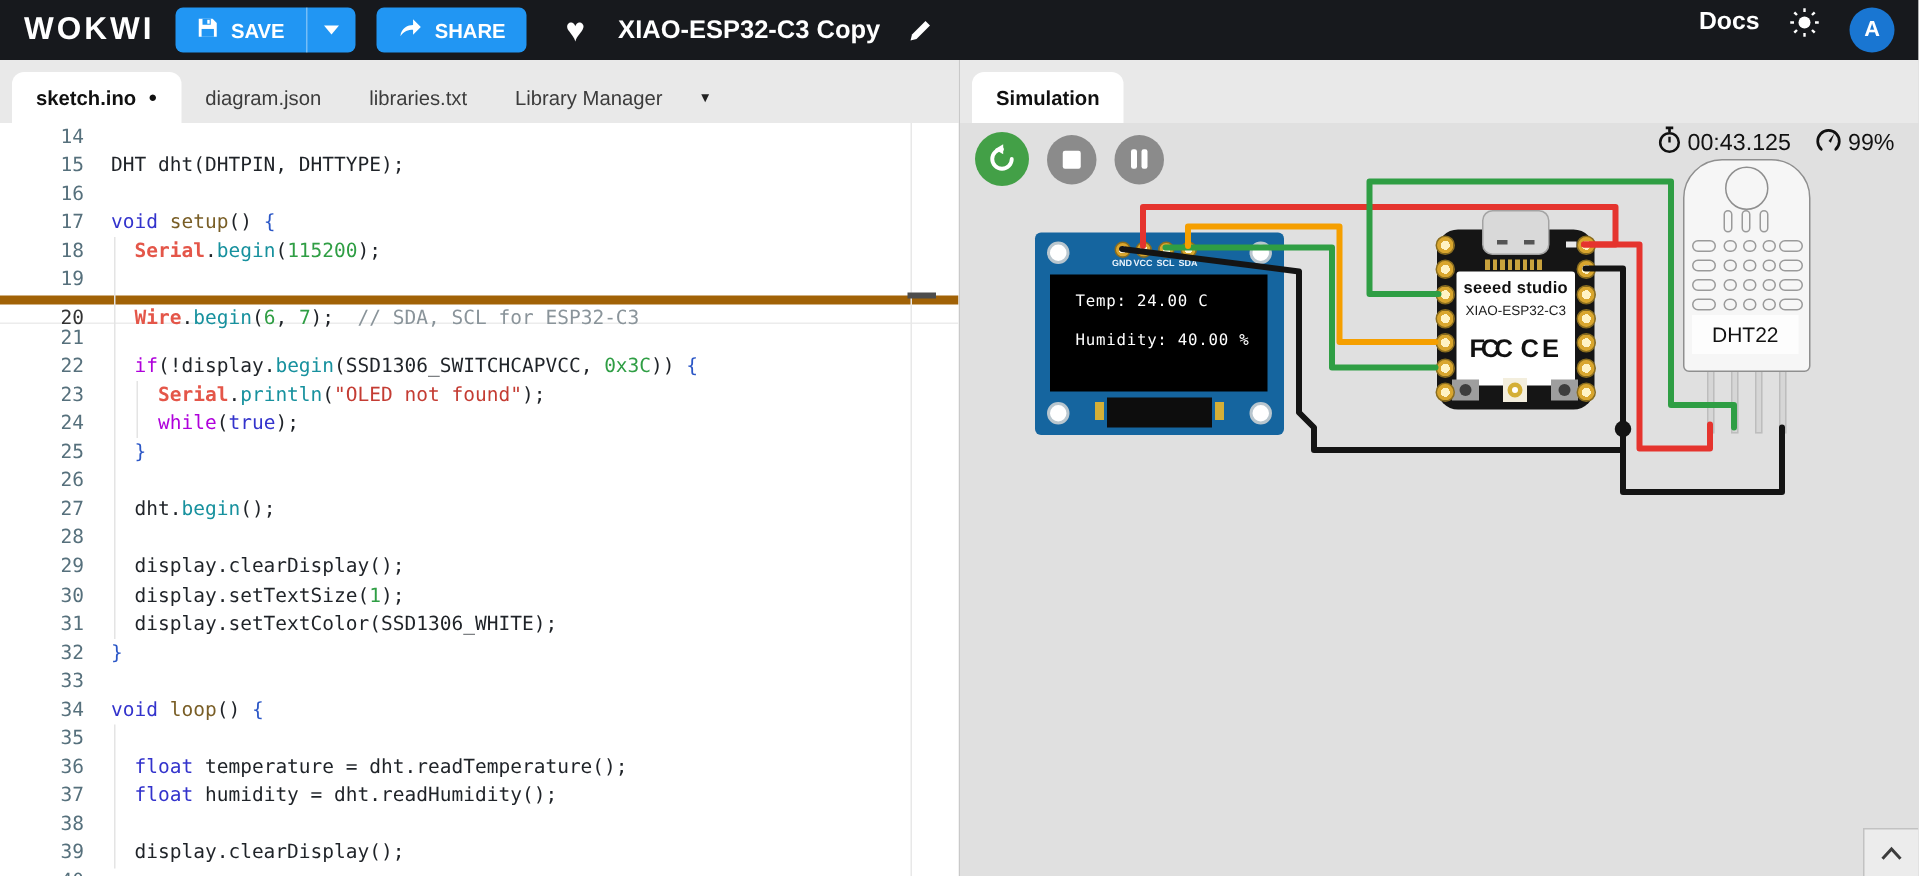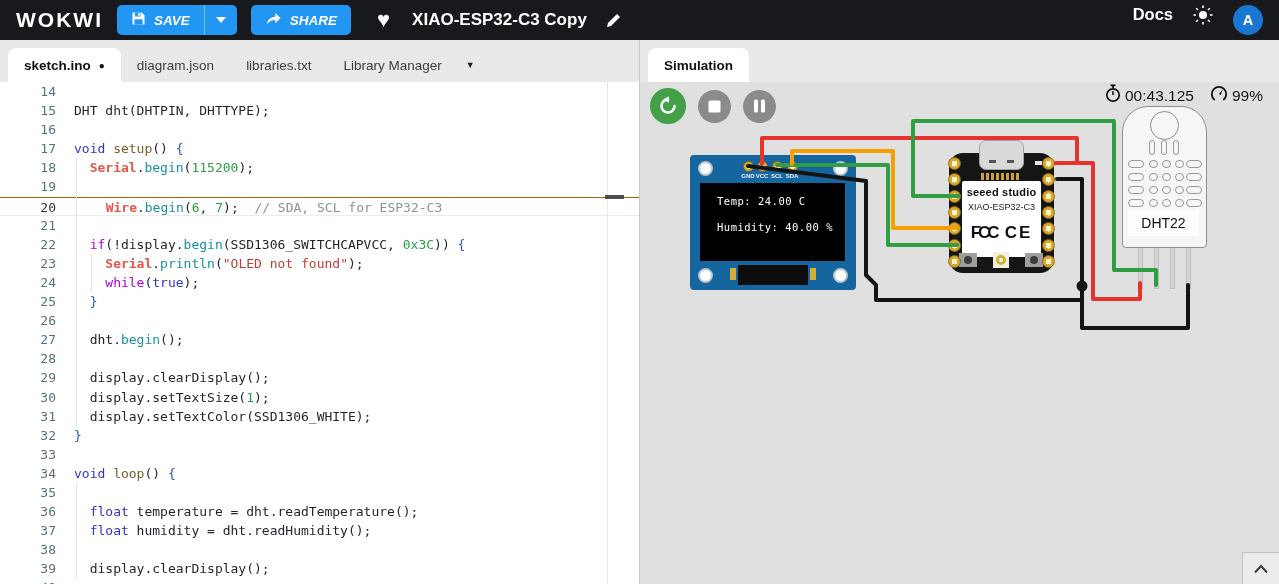--- a/index.html
+++ b/index.html
@@ -5,21 +5,21 @@
   * { margin:0; padding:0; box-sizing:border-box; }
   html,body { width:1279px; height:584px; overflow:hidden; background:#e0e0e0;
               font-family:"Liberation Sans", sans-serif; }
 
   
   .topbar { height:40px; background:#17191d; display:flex; align-items:center;
             padding:0 16px; gap:14px; }
   .logo { color:#fff; font-size:21px; font-weight:700; letter-spacing:2px; cursor:pointer; }
   .btn-blue { background:#2196f3; color:#fff; height:30px; border-radius:5px;
               display:flex; align-items:flex-start; font-weight:700; font-size:13.5px;
-              cursor:pointer; user-select:none;font-style:italic; }
+              cursor:pointer; user-select:none; }
   .btn-seg { display:flex; align-items:center; gap:8px; padding:0 14px; height:100%; }
   .btn-split-divider { width:1px; height:100%; background:rgba(255,255,255,.38); }
   .btn-caret-seg { padding:0 11px; height:100%; display:flex; align-items:center; }
   .caret-down { width:0; height:0; border-left:5px solid transparent;
                 border-right:5px solid transparent; border-top:6px solid #fff; }
   .heart { color:#fff; font-size:22px; margin-left:12px; cursor:pointer; }
   .proj-title { color:#fff; font-size:17px; font-weight:700; margin-left:8px; }
   .pencil { margin-left:4px; cursor:pointer; display:flex; }
   .topbar-right { margin-left:auto; display:flex; align-items:flex-start; gap:20px; }
   .docs { color:#fff; font-size:16.5px; font-weight:700; cursor:pointer; }
@@ -39,21 +39,21 @@
   .tab { height:34px; padding:0 16px; display:flex; align-items:center; gap:8px;
          font-size:13.5px; color:#3c3c3c; cursor:pointer; white-space:nowrap; }
   .tab.active { background:#fff; border-radius:8px 8px 0 0; font-weight:700; color:#101010; }
   .dirty-dot { font-size:10px; color:#111; }
   .tab-caret { font-size:9px; color:#222; margin-left:16px; }
 
   
   .code-area { position:relative; flex:1; background:#fff; overflow:hidden;
                font-family:"DejaVu Sans Mono", monospace; font-size:13px; }
   .code-row { display:flex; height:19.1px; line-height:19.1px; }
-  .code-row.active { border-top:1px solid #a16207; border-bottom:1px solid #ececec;gap:16px; }
+  .code-row.active { border-top:6px solid #a16207; border-bottom:1px solid #ececec; }
   .ln { width:56px; flex:none; text-align:right; color:#56707c; }
   .code-row.active .ln { color:#333; }
   .lc { padding-left:18px; white-space:pre;text-align:right; }
   .tok-d  { color:#1f2328; }
   .tok-k  { color:#3333cc; }
   .tok-m  { color:#af00db; }
   .tok-c  { color:#e45649; font-weight:700; }
   .tok-f  { color:#17919e; }
   .tok-b  { color:#795e26; }
   .tok-num{ color:#2f9e44; }
@@ -89,21 +89,21 @@
                     font-size:6px; color:#eaf3fb; font-weight:700; }
   .oled-screen { position:absolute; left:10px; top:28px; width:145px; height:78px;
                  background:#000; }
   .oled-text { position:absolute; left:17px; color:#fff;
                font-family:"DejaVu Sans Mono", monospace; font-size:10.5px;
                letter-spacing:.5px; white-space:pre; }
   .oled-conn { position:absolute; left:48px; top:110px; width:70px; height:20px; background:#0d0d0d; }
   .oled-nub { position:absolute; width:6px; height:12px; background:#d4af37; top:113px; }
 
   
-  .xiao { left:309px; top:71px; width:105px; height:120px; background:#151515;
+  .xiao { left:318px; top:71px; width:105px; height:120px; background:#151515;
           border-radius:14px; z-index:5; cursor:grab; }
   .usb { position:absolute; left:30px; top:-13px; width:45px; height:30px;
          background:#d9d9d9; border:1px solid #a3a3a3; border-radius:7px; }
   .usb-dash { position:absolute; width:7px; height:3px; background:#555; top:19px; }
   .teeth { position:absolute; left:32px; top:20px; width:40px; height:7px;
            background:repeating-linear-gradient(90deg,#c9a23d 0 3px,#151515 3px 5px); }
   .xiao-led { position:absolute; left:86px; top:8px; width:7px; height:4px; background:#e8e8e8; }
   .xiao-label { position:absolute; left:13px; top:28px; width:79px; height:76px;
                 background:#fff; border-radius:2px; text-align:center; }
   .xiao-brand { font-size:11px; font-weight:700; color:#111; margin-top:5px; letter-spacing:.2px; }

